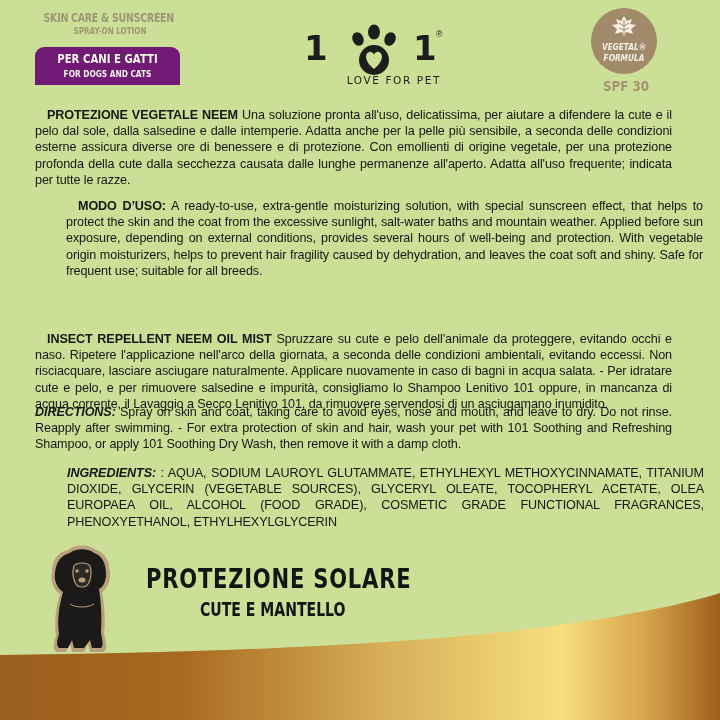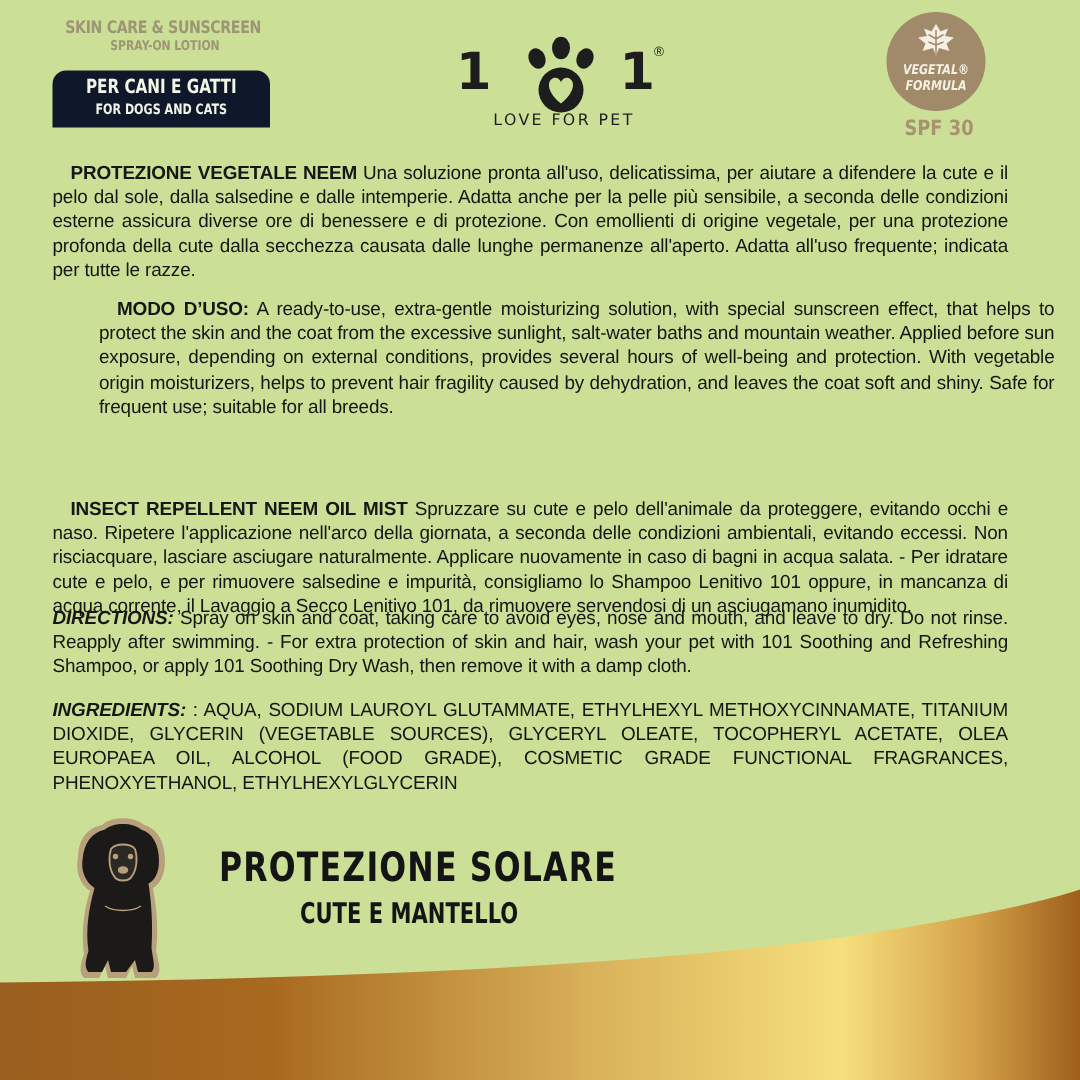--- a/index.html
+++ b/index.html
@@ -16,21 +16,21 @@
     text-align: center; transform: scaleX(0.82); transform-origin: left center;
     white-space: nowrap; width: 175px; margin-left: 2px;
   }
   .tl-line2 {
     font-family: "DejaVu Sans", sans-serif; font-weight: bold;
     font-size: 9px; color: #9d9575; text-align: center;
     transform: scaleX(0.8); white-space: nowrap; margin-top: 1px;
   }
   .badge-green {
     position: absolute; left: 35px; top: 47px; width: 145px; height: 38px;
-    background: #0f172a; border-radius: 9px 9px 0 0;
+    background: #701a75; border-radius: 9px 9px 0 0;
     text-align: center; color: #f2f6e6;
   }
   .bg-l1 {
     font-family: "DejaVu Sans", sans-serif; font-weight: bold; font-size: 13px;
     margin-top: 4px; transform: scaleX(0.78); white-space: nowrap;
   }
   .bg-l2 {
     font-family: "DejaVu Sans", sans-serif; font-weight: bold; font-size: 9.5px;
     margin-top: 2px; transform: scaleX(0.78); white-space: nowrap;
   }
@@ -39,21 +39,21 @@
     position: absolute; top: 4px; font-family: "DejaVu Sans", sans-serif;
     font-weight: bold; font-size: 34px; color: #1d1d1d;
   }
   .logo-one.l { left: 4px; }
   .logo-one.r { left: 113px; }
   .logo-reg { position: absolute; left: 136px; top: 5px; font-size: 9px; color: #1d1d1d; }
   .logo-paw { position: absolute; left: 46px; top: 0; width: 56px; height: 52px; }
   .logo-tag {
     position: absolute; left: 11px; top: 50px; width: 130px;
     font-family: "DejaVu Sans", sans-serif; font-size: 10.5px; letter-spacing: 1.6px;
-    color: #1d1d1d; text-align: center; white-space: nowrap;
+    color: #1d1d1d; text-align: right; white-space: nowrap;
   }
   .vegetal {
     position: absolute; left: 591px; top: 8px; width: 66px; height: 66px;
     border-radius: 50%; background: #a08a6a; text-align: center; color: #f6f0e4; font-style: italic;
   }
   .veg-leaf { position: absolute; left: 20px; top: 6px; width: 26px; height: 24px; }
   .veg-t1 {
     position: absolute; left: 0; right: 0; top: 34px;
     font-family: "DejaVu Sans", sans-serif; font-weight: bold; font-size: 9px;
     transform: scaleX(0.82);
@@ -72,21 +72,21 @@
     position: absolute; left: 35px; width: 637px;
     font-size: 12.6px; line-height: 16.2px; text-align: justify;
     letter-spacing: -0.1px;
   }
   .copy b { font-weight: bold; padding-left: 12px; }
   .copy i { font-style: italic; font-weight: bold; }
   .p1 { top: 107px; }
   .p2 { top: 198px; margin-left: 31px; }
   .p3 { top: 293px; margin-top: 38px; }
   .p4 { top: 404px; }
-  .p5 { top: 465px; }
+  .p5 { top: 465px; margin-left: 32px; }
   .dog { position: absolute; left: 44px; top: 544px; width: 74px; height: 112px; }
   .title1 {
     position: absolute; left: 146px; top: 563px; width: 300px;
     font-family: "DejaVu Sans", sans-serif; font-weight: bold; font-size: 27px;
     color: #141414; transform: scaleX(0.78); transform-origin: left center;
     white-space: nowrap; letter-spacing: 1px;
   }
   .title2 {
     position: absolute; left: 200px; top: 598px; width: 200px;
     font-family: "DejaVu Sans", sans-serif; font-weight: bold; font-size: 19px;

